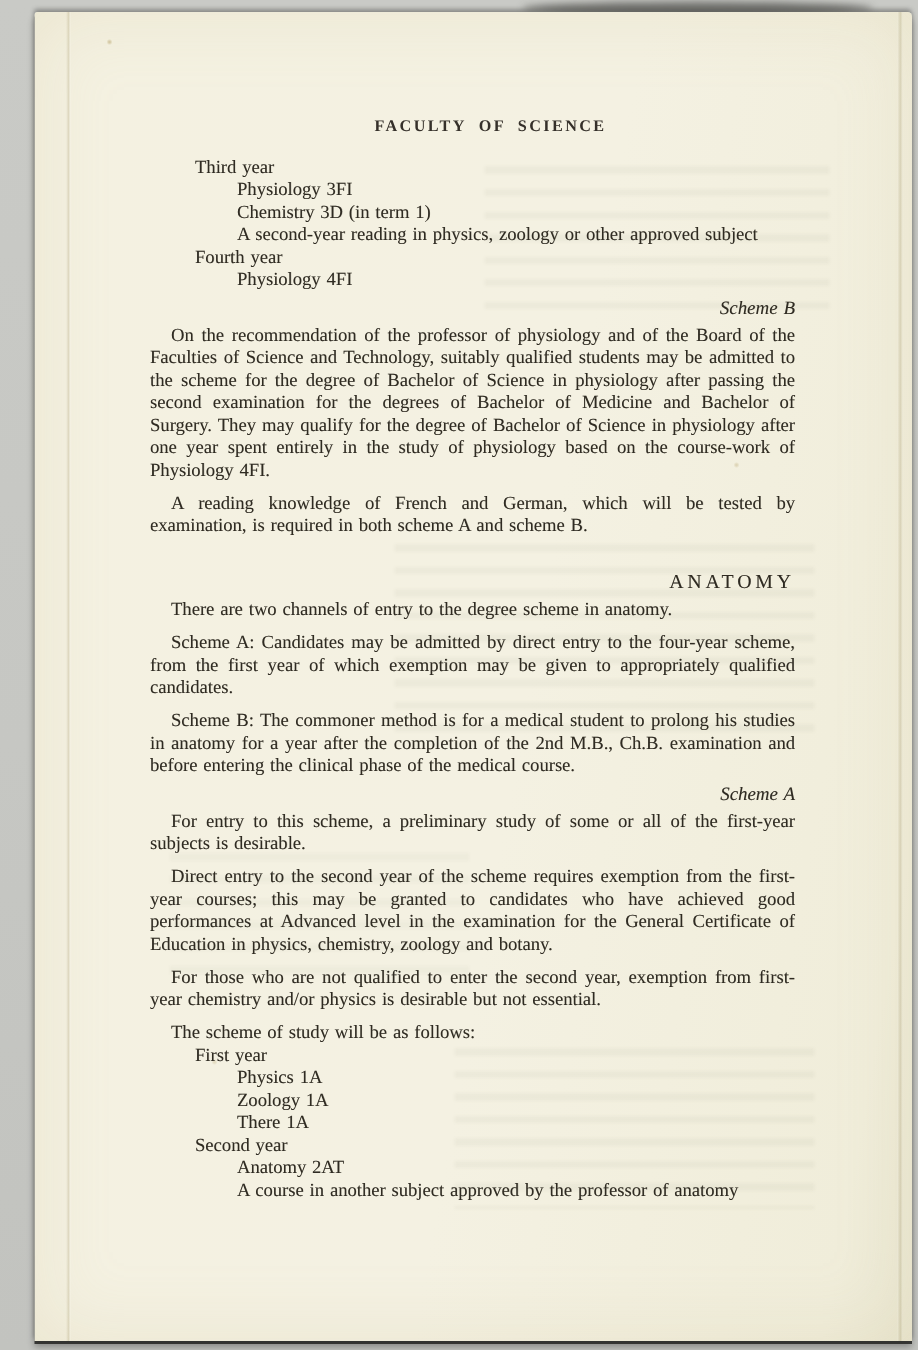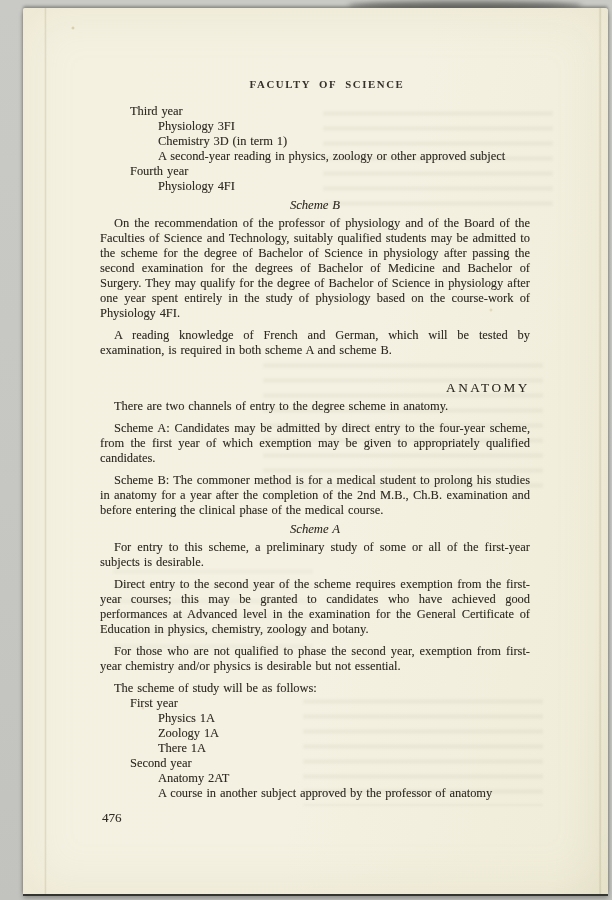--- a/index.html
+++ b/index.html
@@ -47,21 +47,21 @@
     position:absolute;left:77px;top:96px;width:430px;
     font-size:12.4px;line-height:15px;color:#2f2b22;
     text-align:justify;word-spacing:0.8px;
     text-shadow:0.2px 0.2px 0 rgba(47,43,34,0.30);
   }
   .para{margin:7px 0 0;text-indent:14px;}
   .course-list{margin:0;text-align:left;}
   .list-line{white-space:nowrap;}
   .lvl1{padding-left:30px;}
   .lvl2{padding-left:58px;}
-  .subheading{margin-top:4px;font-style:italic;font-size:12.6px;text-align:center;}
+  .subheading{margin-top:4px;font-style:italic;font-size:12.6px;text-align:right;}
   .subheading + .para{margin-top:3px;font-family:Liberation Serif, serif;}
   .section-heading{margin:22px 0 4px;text-align:right;letter-spacing:2.6px;font-size:13.2px;padding-left:14px;}
   .section-heading + .para{margin-top:0;}
   .para + .course-list{margin-top:0;}
   .page-number{margin-top:9px;padding-left:2px;font-size:13px;text-align:left;}
 </style>
 </head>
 <body>
 
 <div class="top-smudge"></div>
@@ -89,26 +89,25 @@
       <div class="subheading">Scheme B</div>
       <div class="para">On the recommendation of the professor of physiology and of the Board of the Faculties of Science and Technology, suitably qualified students may be admitted to the scheme for the degree of Bachelor of Science in physiology after passing the second examination for the degrees of Bachelor of Medicine and Bachelor of Surgery. They may qualify for the degree of Bachelor of Science in physiology after one year spent entirely in the study of physiology based on the course-work of Physiology 4FI.</div>
       <div class="para">A reading knowledge of French and German, which will be tested by examination, is required in both scheme A and scheme B.</div>
       <div class="section-heading">ANATOMY</div>
       <div class="para">There are two channels of entry to the degree scheme in anatomy.</div>
       <div class="para">Scheme A: Candidates may be admitted by direct entry to the four-year scheme, from the first year of which exemption may be given to appropriately qualified candidates.</div>
       <div class="para">Scheme B: The commoner method is for a medical student to prolong his studies in anatomy for a year after the completion of the 2nd M.B., Ch.B. examination and before entering the clinical phase of the medical course.</div>
       <div class="subheading">Scheme A</div>
       <div class="para">For entry to this scheme, a preliminary study of some or all of the first-year subjects is desirable.</div>
       <div class="para">Direct entry to the second year of the scheme requires exemption from the first-year courses; this may be granted to candidates who have achieved good performances at Advanced level in the examination for the General Certificate of Education in physics, chemistry, zoology and botany.</div>
-      <div class="para">For those who are not qualified to phase the second year, exemption from first-year chemistry and/or physics is desirable but not essential.</div>
+      <div class="para">For those who are not qualified to enter the second year, exemption from first-year chemistry and/or physics is desirable but not essential.</div>
       <div class="para">The scheme of study will be as follows:</div>
       <div class="course-list">
         <div class="list-line lvl1">First year</div>
         <div class="list-line lvl2">Physics 1A</div>
         <div class="list-line lvl2">Zoology 1A</div>
         <div class="list-line lvl2">There 1A</div>
         <div class="list-line lvl1">Second year</div>
         <div class="list-line lvl2">Anatomy 2AT</div>
         <div class="list-line lvl2">A course in another subject approved by the professor of anatomy</div>
       </div>
-      <div class="page-number">476</div>
     </div>
 </div>
 
 </body></html>

